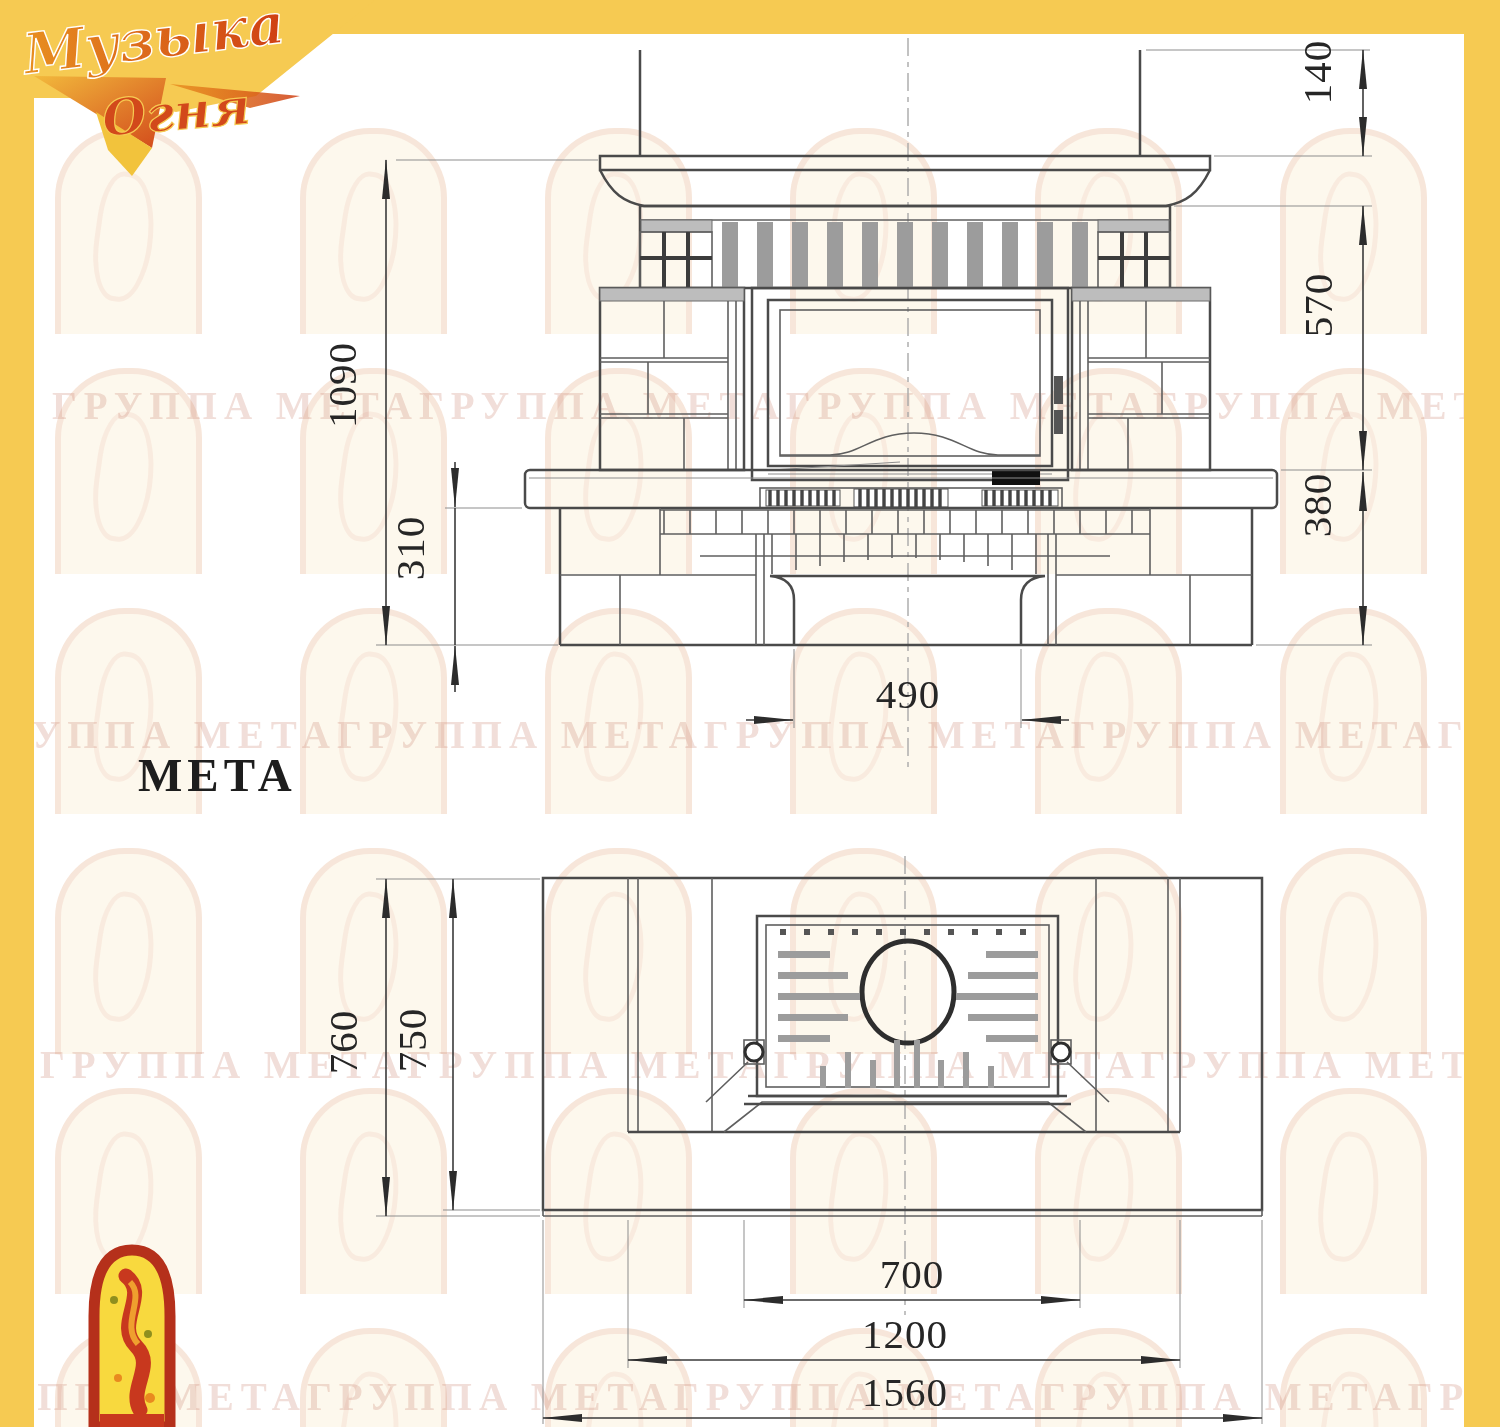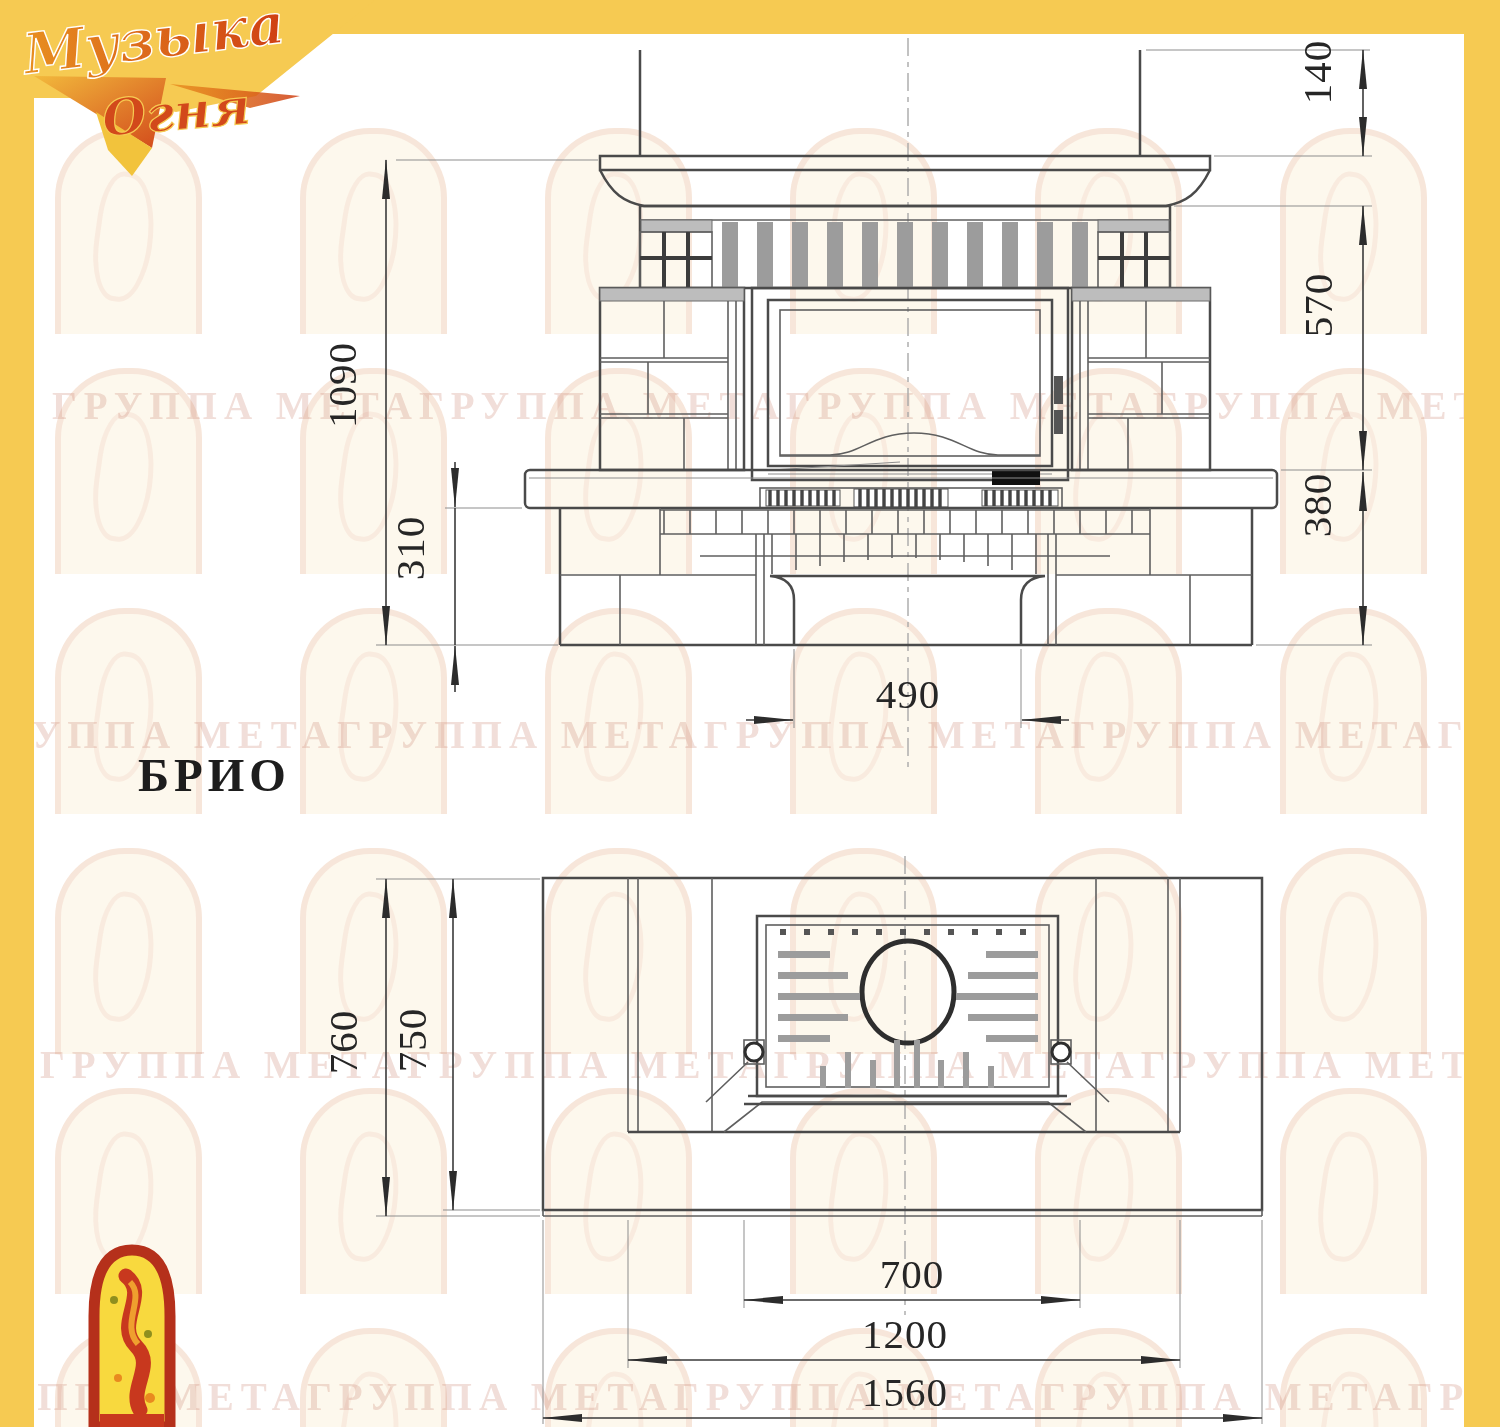--- a/index.html
+++ b/index.html
@@ -102,21 +102,21 @@
       </linearGradient>
     </defs>
     <polygon points="0,0 375,0 256,96 176,112 112,98 0,98" fill="#f6ca52"></polygon>
     <polygon points="34,76 166,78 152,148" fill="url(#lgA)"></polygon>
     <polygon points="96,112 152,148 132,176 108,150" fill="#f2c33c"></polygon>
     <polygon points="170,84 300,96 250,108" fill="url(#lgB)" opacity="0.85"></polygon>
     <text x="26" y="74" transform="rotate(-7 26 74)" font-family="DejaVu Serif, Liberation Serif, serif" font-style="italic" font-weight="bold" font-size="56" fill="url(#lgB)" stroke="#ffffff" stroke-width="1.4">Музыка</text>
     <text x="104" y="136" transform="rotate(-5 104 136)" font-family="DejaVu Serif, Liberation Serif, serif" font-style="italic" font-weight="bold" font-size="50" fill="#d2491b" stroke="#f6ca52" stroke-width="1.2">Огня</text>
   </svg>
 
-  <div class="brio-title">БРИО</div>
+  <div class="brio-title">МЕТА</div>
 
   <svg class="drawing" style="left:330px;top:28px;" width="1072" height="752" viewBox="330 28 1072 752">
     <defs>
       <marker id="arrF" viewBox="0 0 40 14" markerWidth="40" markerHeight="14" refX="39" refY="7" orient="auto-start-reverse" markerUnits="userSpaceOnUse">
         <path d="M0,3 L40,7 L0,11 Z" fill="#2c2c2c"></path>
       </marker>
     </defs>
 
     <path class="cl" d="M908,38 V772"></path>
 

